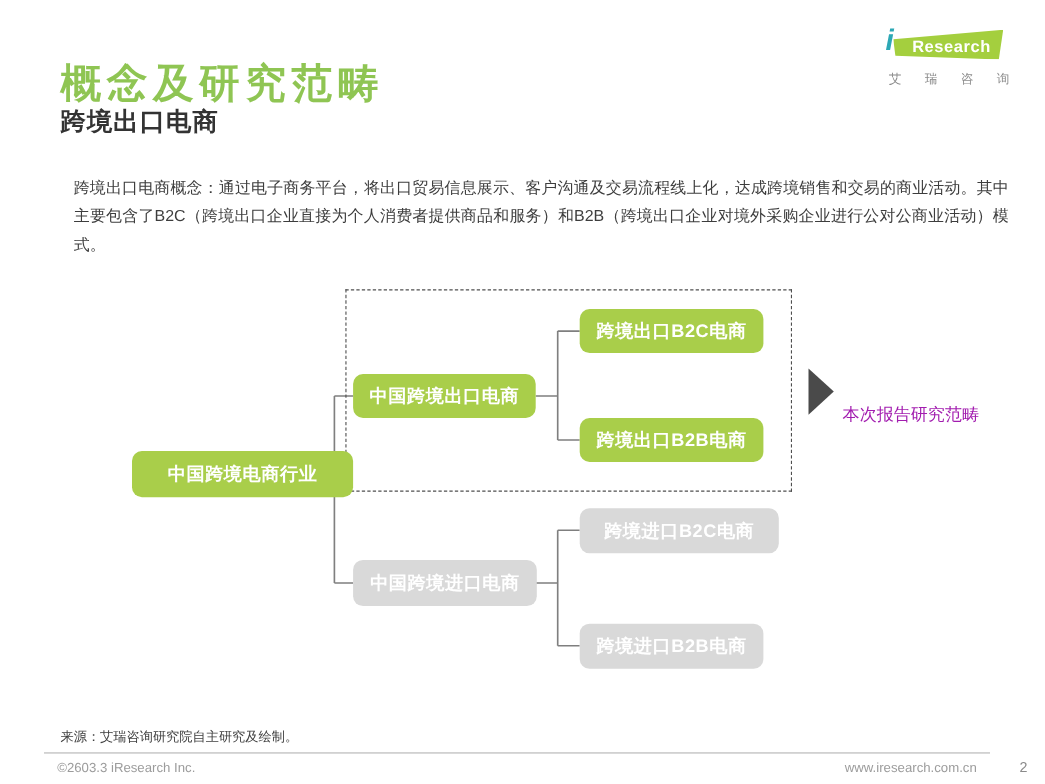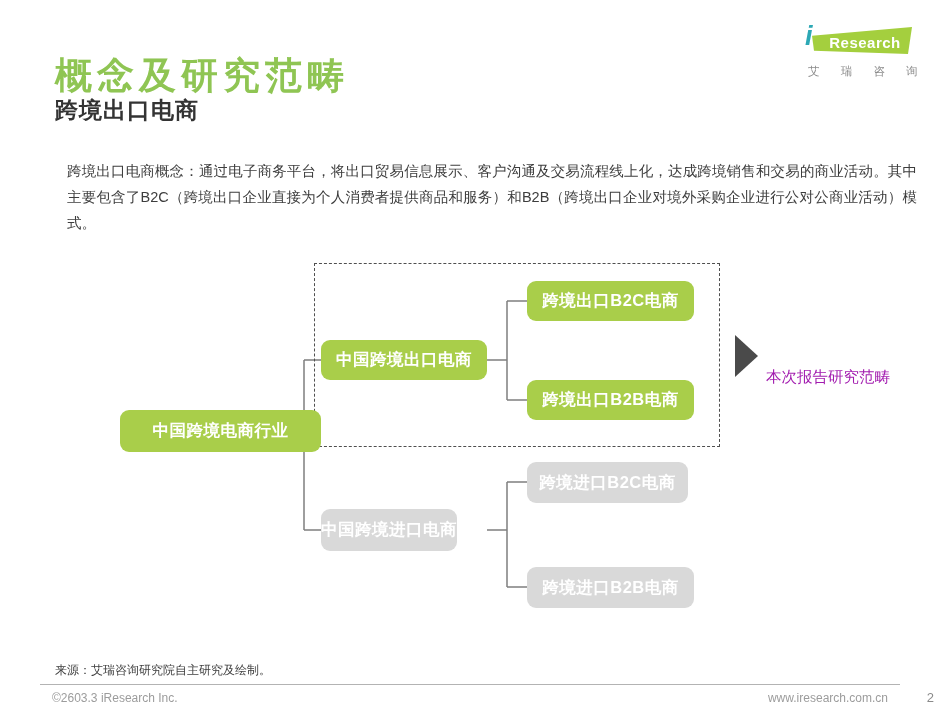--- a/index.html
+++ b/index.html
@@ -96,22 +96,22 @@
     </svg>
 
     <div class="dashed-scope"></div>
 
     <div class="node green" style="left:120px;top:410px;width:201px;height:42px">中国跨境电商行业</div>
 
     <div class="node green" style="left:321px;top:340px;width:166px;height:40px">中国跨境出口电商</div>
     <div class="node green" style="left:527px;top:281px;width:167px;height:40px">跨境出口B2C电商</div>
     <div class="node green" style="left:527px;top:380px;width:167px;height:40px">跨境出口B2B电商</div>
 
-    <div class="node gray" style="left:321px;top:509px;width:136px;height:42px">中国跨境进口电商</div>
-    <div class="node gray" style="left:527px;top:462px;width:161px;height:41px">跨境进口B2C电商</div>
+    <div class="node gray" style="left:321px;top:509px;width:167px;height:42px">中国跨境进口电商</div>
+    <div class="node gray" style="left:527px;top:462px;width:181px;height:41px">跨境进口B2C电商</div>
     <div class="node gray" style="left:527px;top:567px;width:167px;height:41px">跨境进口B2B电商</div>
 
     <div class="scope-arrow"></div>
     <div class="scope-label">本次报告研究范畴</div>
   </div>
 
   <div class="source">来源：艾瑞咨询研究院自主研究及绘制。</div>
   <div class="footer-line"></div>
   <div class="copyright">©2603.3 iResearch Inc.</div>
   <div class="website">www.iresearch.com.cn</div>

